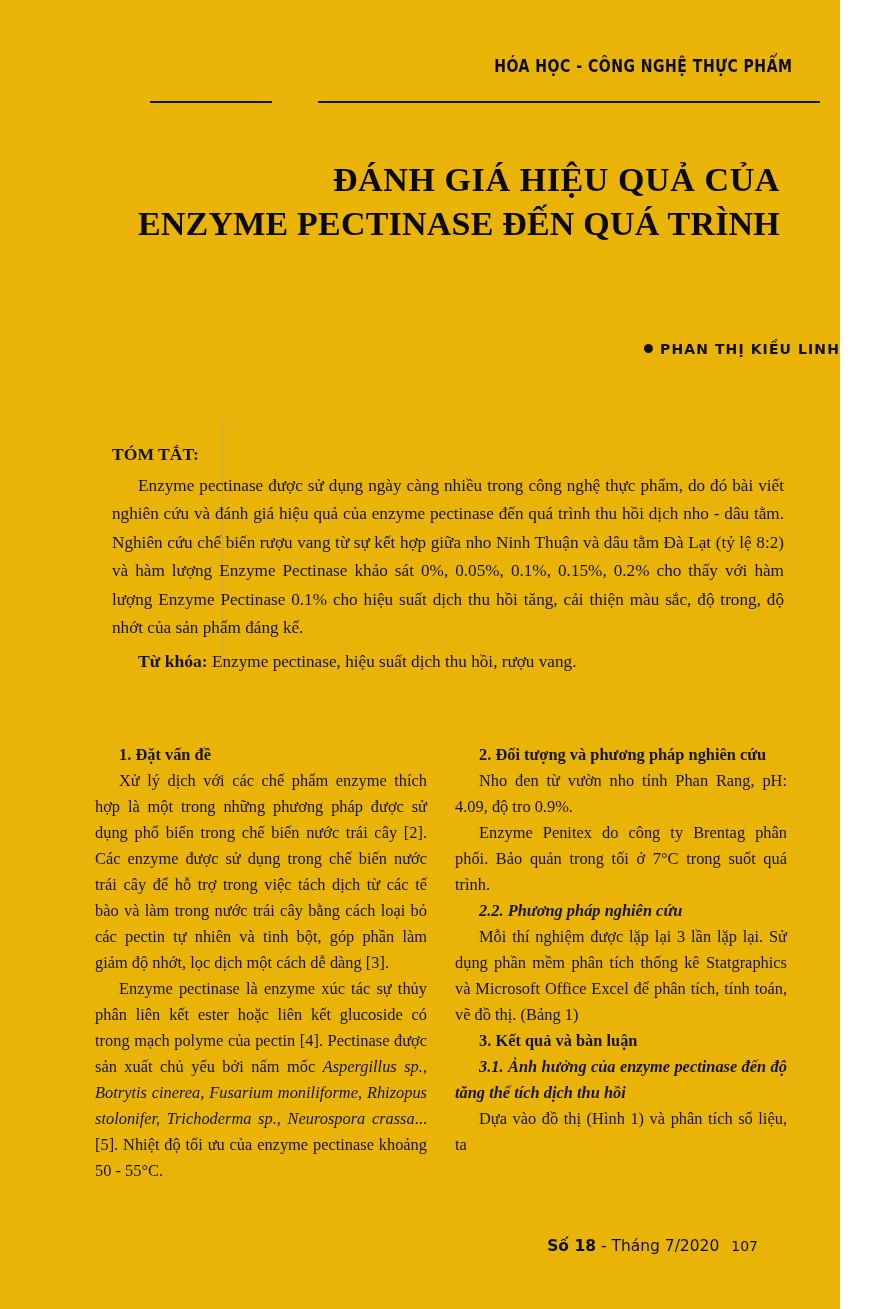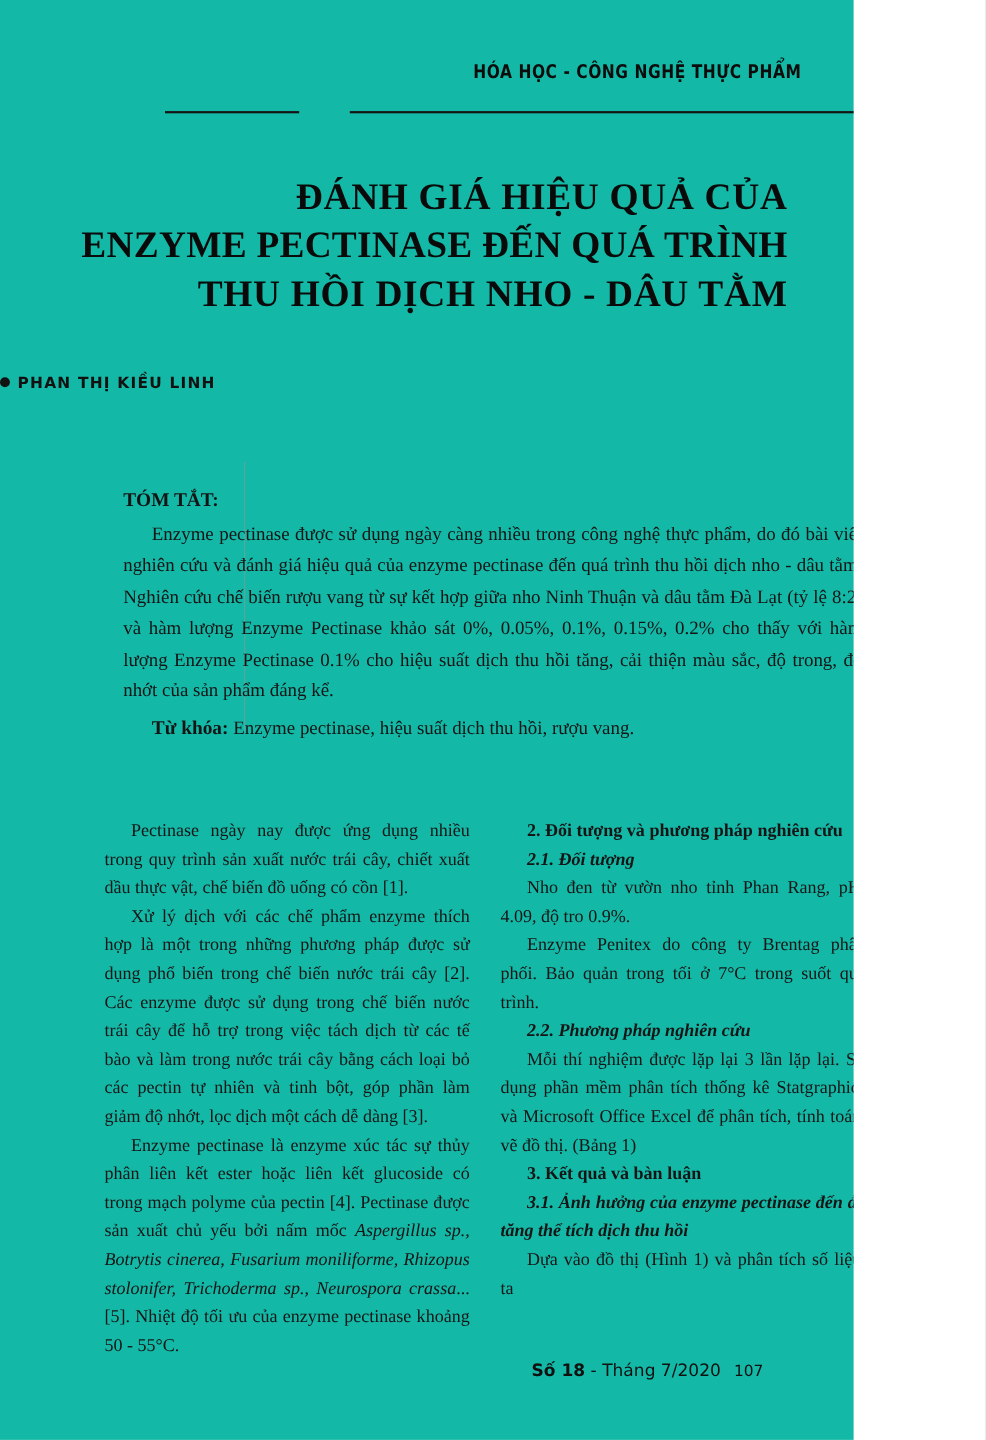--- a/index.html
+++ b/index.html
@@ -7,23 +7,23 @@
     margin: 0;
     padding: 0;
     background: #ffffff;
   }
   body {
     font-family: "Liberation Serif", "DejaVu Serif", serif;
     color: #111111;
   }
   #page {
     position: relative;
-    width: 776px;
+    width: 840px;
     height: 1309px;
-    background: #14b8a6;
+    background: #eab308;
     overflow: hidden;
     
     box-sizing: border-box;
   }
 
   
   .scan-speck {
     position: absolute;
     background: #cfcfcf;
     opacity: .55;
@@ -73,21 +73,21 @@
   }
   .title .ln { display: block; white-space: nowrap; }
   .title .ln2 { letter-spacing: .2px; }
 
   
   .author {
     position: absolute;
     left: 0;
     right: 0;
     top: 341px;
-    text-align: left;
+    text-align: right;
     font-family: "DejaVu Sans", sans-serif;
     font-weight: 700;
     font-size: 14px;
     letter-spacing: 1.1px;
     color: #111111;
   }
   .author .bullet {
     display: inline-block;
     width: 9px;
     height: 9px;
@@ -167,42 +167,40 @@
   <div class="scan-speck" style="left:884px; top:4px; width:3px; height:22px;"></div>
   <div class="scan-vline" style="left:222px; top:420px; height:245px;"></div>
 
   <div class="runhead">HÓA HỌC - CÔNG NGHỆ THỰC PHẨM</div>
   <div class="rule rule-left"></div>
   <div class="rule rule-right"></div>
 
   <div class="title">
     <span class="ln ln1">ĐÁNH GIÁ HIỆU QUẢ CỦA</span>
     <span class="ln ln2">ENZYME PECTINASE ĐẾN QUÁ TRÌNH</span>
-    <span class="ln ln3">THU HỒI DỊCH NHO - DÂU TẰM</span>
   </div>
 
   <div class="author">
     <span class="bullet"></span><span>PHAN THỊ KIỀU LINH</span>
   </div>
 
   <div class="abstract">
     <p><span class="lbl">TÓM TẮT:</span></p>
     <p class="p-body">Enzyme pectinase được sử dụng ngày càng nhiều trong công nghệ thực phẩm, do đó bài viết nghiên cứu và đánh giá hiệu quả của enzyme pectinase đến quá trình thu hồi dịch nho - dâu tằm. Nghiên cứu chế biến rượu vang từ sự kết hợp giữa nho Ninh Thuận và dâu tằm Đà Lạt (tỷ lệ 8:2) và hàm lượng Enzyme Pectinase khảo sát 0%, 0.05%, 0.1%, 0.15%, 0.2% cho thấy với hàm lượng Enzyme Pectinase 0.1% cho hiệu suất dịch thu hồi tăng, cải thiện màu sắc, độ trong, độ nhớt của sản phẩm đáng kể.</p>
     <p class="p-kw"><span class="lbl">Từ khóa:</span> <span>Enzyme pectinase, hiệu suất dịch thu hồi, rượu vang.</span></p>
   </div>
 
   <div class="col col-left">
-    <p>Pectinase ngày nay được ứng dụng nhiều trong quy trình sản xuất nước trái cây, chiết xuất dầu thực vật, chế biến đồ uống có cồn [1].</p>
+    <h3>1. Đặt vấn đề</h3>
     <p>Xử lý dịch với các chế phẩm enzyme thích hợp là một trong những phương pháp được sử dụng phổ biến trong chế biến nước trái cây [2]. Các enzyme được sử dụng trong chế biến nước trái cây để hỗ trợ trong việc tách dịch từ các tế bào và làm trong nước trái cây bằng cách loại bỏ các pectin tự nhiên và tinh bột, góp phần làm giảm độ nhớt, lọc dịch một cách dễ dàng [3].</p>
     <p><span>Enzyme pectinase là enzyme xúc tác sự thủy phân liên kết ester hoặc liên kết glucoside có trong mạch polyme của pectin [4]. Pectinase được sản xuất chủ yếu bởi nấm mốc </span><span class="ital">Aspergillus sp., Botrytis cinerea, Fusarium moniliforme, Rhizopus stolonifer, Trichoderma sp., Neurospora crassa</span><span>...[5]. Nhiệt độ tối ưu của enzyme pectinase khoảng 50 - 55°C.</span></p>
   </div>
 
   <div class="col col-right">
     <h3>2. Đối tượng và phương pháp nghiên cứu</h3>
-    <h4>2.1. Đối tượng</h4>
     <p>Nho đen từ vườn nho tỉnh Phan Rang, pH: 4.09, độ tro 0.9%.</p>
     <p>Enzyme Penitex do công ty Brentag phân phối. Bảo quản trong tối ở 7°C trong suốt quá trình.</p>
     <h4>2.2. Phương pháp nghiên cứu</h4>
     <p>Mỗi thí nghiệm được lặp lại 3 lần lặp lại. Sử dụng phần mềm phân tích thống kê Statgraphics và Microsoft Office Excel để phân tích, tính toán, vẽ đồ thị. (Bảng 1)</p>
     <h3>3. Kết quả và bàn luận</h3>
     <h4>3.1. Ảnh hưởng của enzyme pectinase đến độ tăng thể tích dịch thu hồi</h4>
     <p>Dựa vào đồ thị (Hình 1) và phân tích số liệu, ta</p>
   </div>
 
   <div class="footer">

